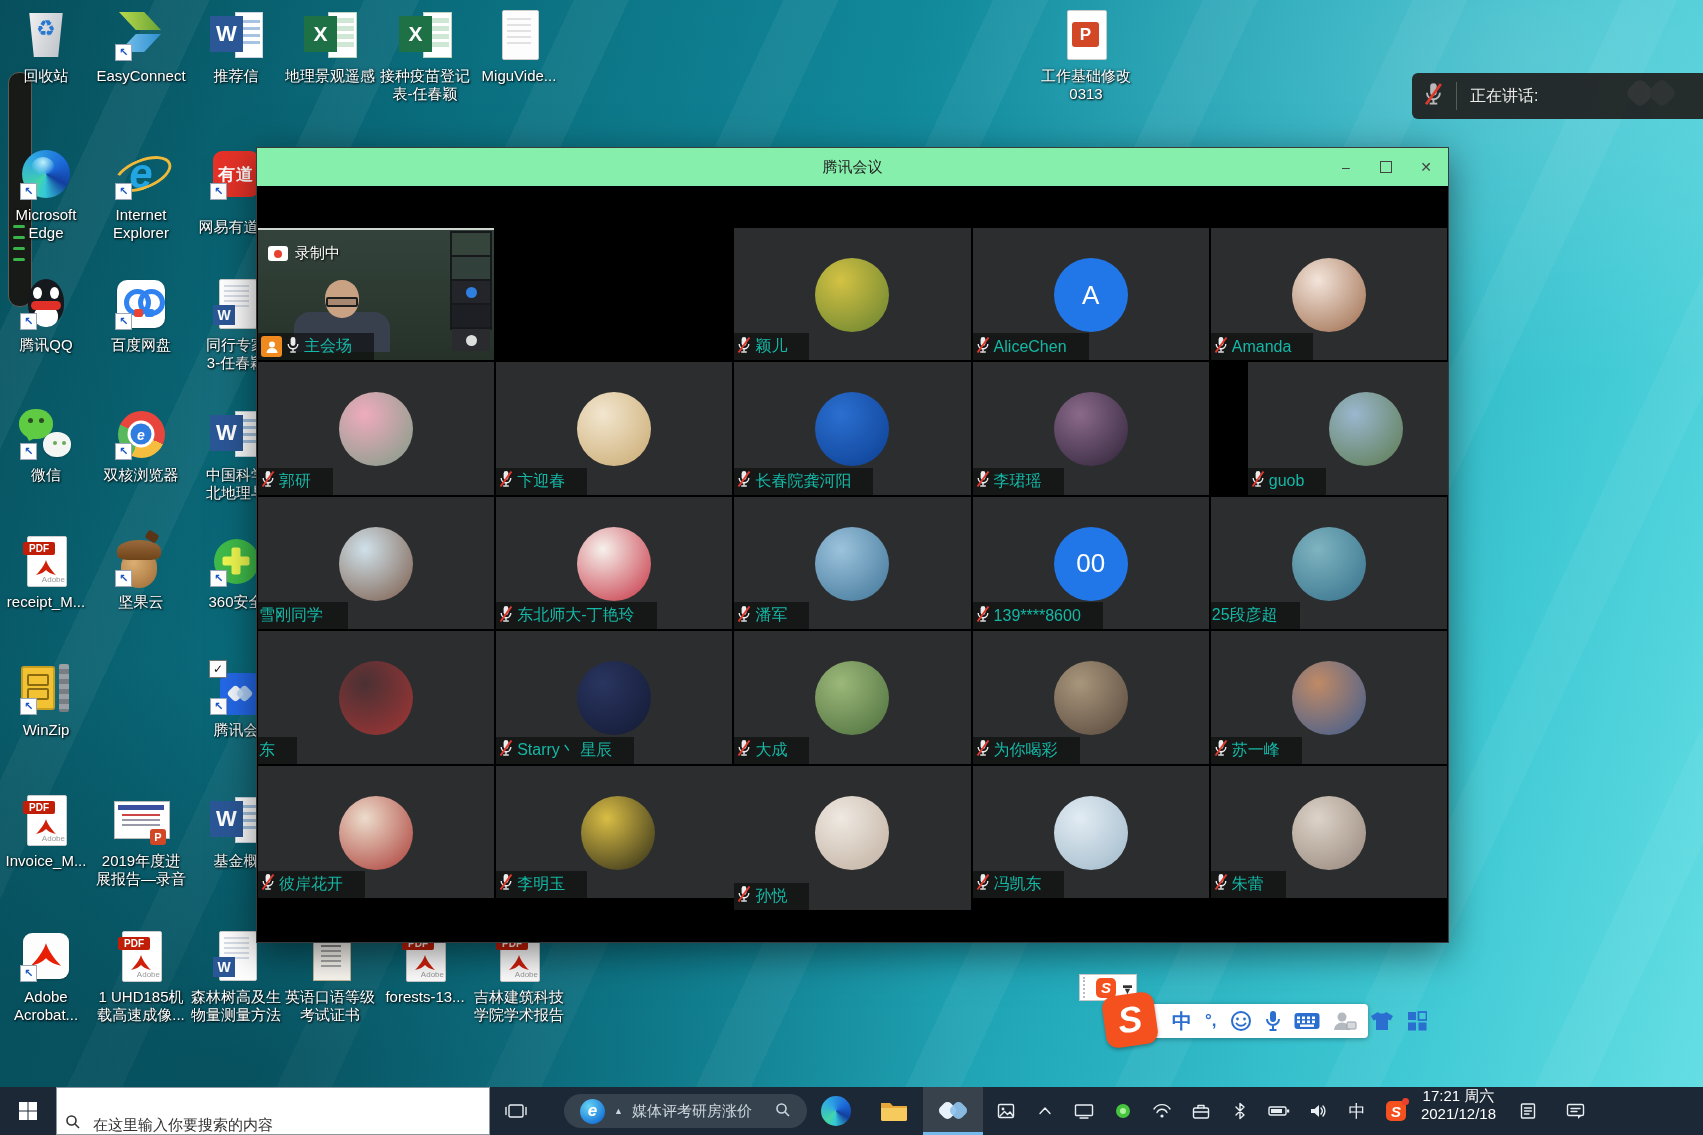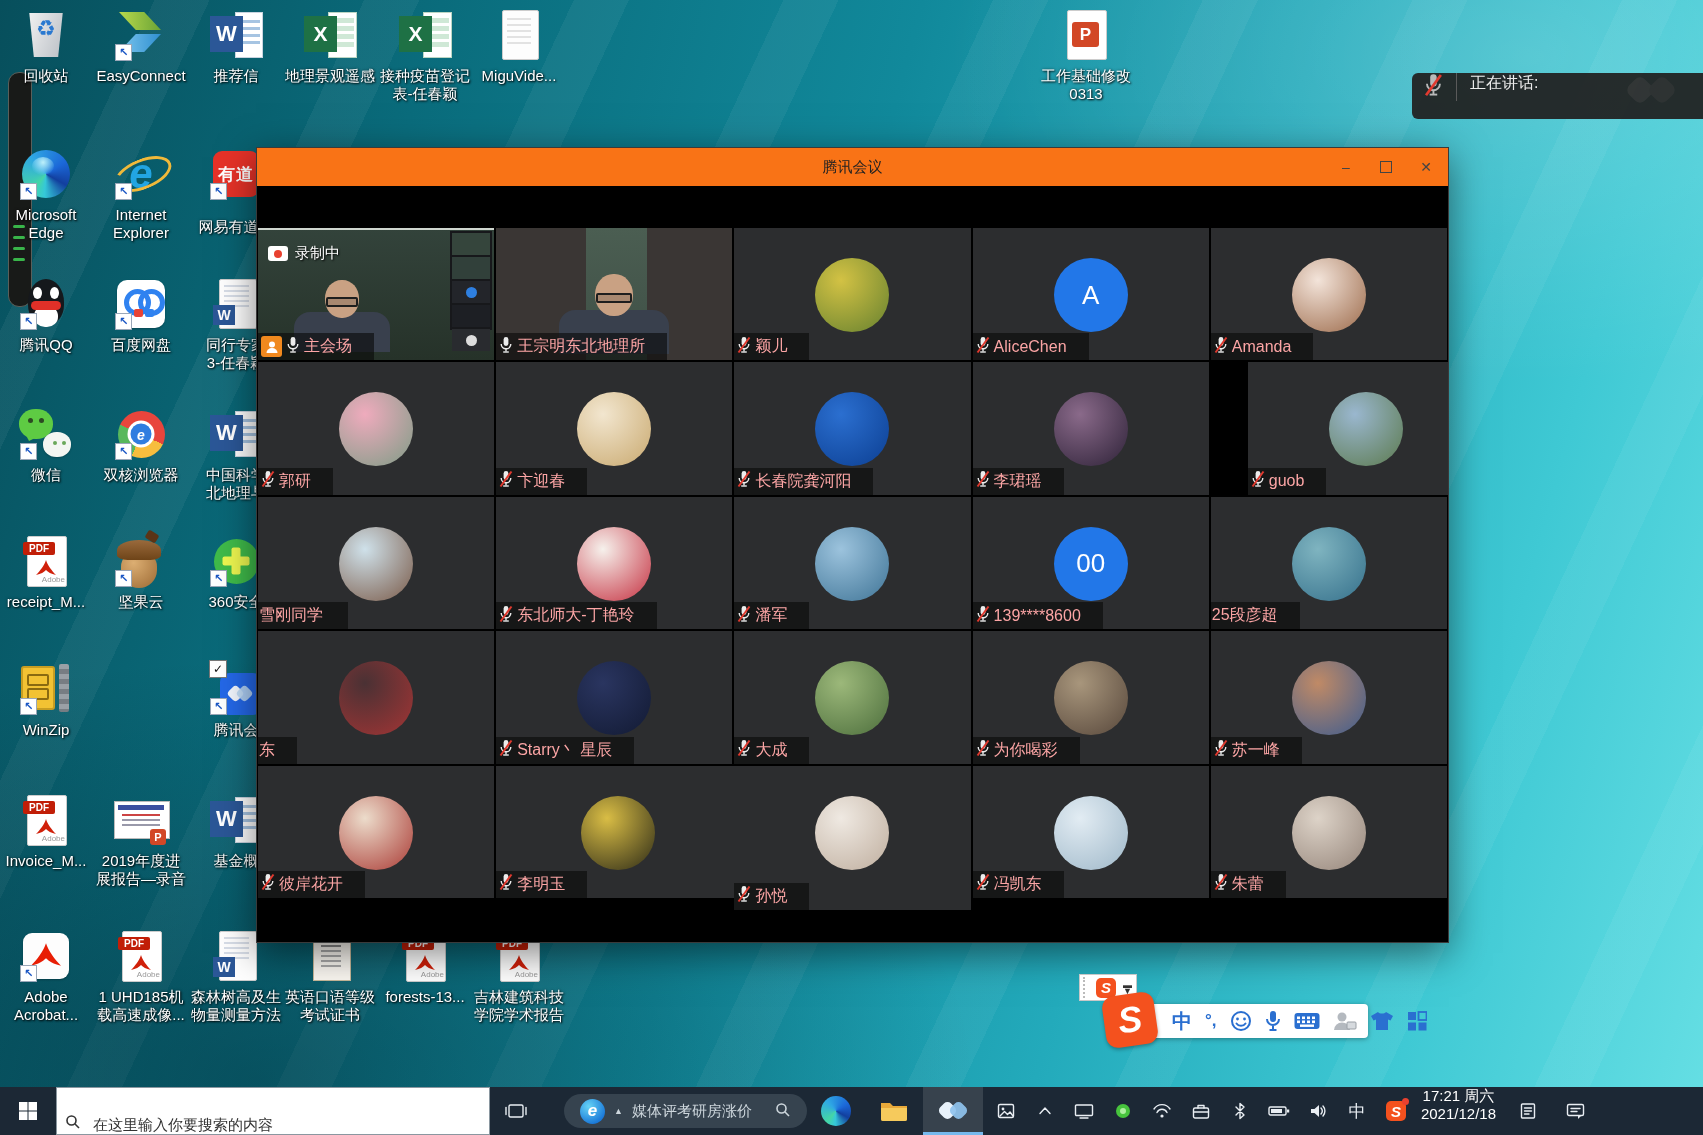--- a/index.html
+++ b/index.html
@@ -18,43 +18,43 @@
   .dicon .lbl{margin-top:5px;color:#fff;font-size:15px;line-height:18px;text-align:center;
               text-shadow:1px 1px 2px rgba(0,0,0,.95),0 0 3px rgba(0,0,0,.6);white-space:nowrap}
   .sc{position:absolute;left:1px;bottom:1px;width:15px;height:15px;background:#fff;border:1px solid #9aa7b8;
       display:flex;align-items:center;justify-content:center;font-size:11px;color:#1a56c4;font-weight:bold;z-index:3}
   
   #edgewidget{left:8px;top:72px;width:22px;height:233px;background:#181a18;border:1px solid #5a5f5a;border-radius:11px;z-index:2}
   #edgewidget .seg{position:absolute;left:4px;width:12px;height:3px;background:#39b54a;border-radius:2px}
   
   #win{left:256px;top:147px;width:1191px;height:794px;z-index:30;background:#000;
        box-shadow:0 10px 36px rgba(0,0,0,.5);border:1px solid #3a3a3a}
-  #titlebar{position:absolute;left:0;top:0;right:0;height:38px;background:#f97316;display:flex;align-items:center;justify-content:center}
+  #titlebar{position:absolute;left:0;top:0;right:0;height:38px;background:#86efac;display:flex;align-items:center;justify-content:center}
   #titlebar .t{font-size:15px;color:#222}
   #wctrl{position:absolute;right:2px;top:0;height:38px;display:flex;align-items:center}
   #wctrl .wb{width:40px;height:38px;display:flex;align-items:center;justify-content:center;color:#444;font-size:14px;cursor:pointer}
   #wctrl .box{width:10px;height:10px;border:1px solid #444}
   #content{position:absolute;left:0;top:38px;right:0;bottom:0;background:#000;overflow:hidden}
   .tile{position:absolute;background:#2c2d2f;overflow:hidden}
   .tile .av{position:absolute;left:50%;top:30px;transform:translateX(-50%);width:74px;height:74px;border-radius:50%}
   .tile .avletter{display:flex;align-items:center;justify-content:center;color:#fff;font-size:26px}
   .nm{position:absolute;left:0;bottom:0;height:27px;display:flex;align-items:center;gap:4px;
-      background:rgba(8,8,8,.6);color:#fca5a5;font-size:16px;padding:0 22px 0 3px;white-space:nowrap}
+      background:rgba(8,8,8,.6);color:#14b8a6;font-size:16px;padding:0 22px 0 3px;white-space:nowrap}
   .hostb{width:21px;height:21px;background:#f0891e;border-radius:3px;display:flex;align-items:center;justify-content:center}
   .recbadge{position:absolute;left:10px;top:16px;display:flex;align-items:center;gap:7px;color:#fff;font-size:15px;
             text-shadow:1px 1px 2px #000}
   .recic{width:20px;height:15px;background:#fff;border-radius:3px;display:flex;align-items:center;justify-content:center}
   .recic i{width:8px;height:8px;border-radius:50%;background:#e8412f;display:block}
   .person{position:absolute}
   .person .hd{position:absolute;left:50%;transform:translateX(-50%);background:#c9a183;border-radius:48%}
   .person .gl{position:absolute;left:50%;transform:translateX(-50%);border:2px solid #1e1e1e;border-radius:2px;background:rgba(40,40,40,.2)}
   .person .bd{position:absolute;left:50%;transform:translateX(-50%);background:#39404d;border-radius:16px 16px 0 0}
   
   #speakbar{left:1412px;top:73px;width:291px;height:46px;background:rgba(33,33,33,.94);border-radius:6px 0 0 6px;
-            display:flex;align-items:flex-start;gap:13px;padding:0 12px;z-index:55;box-sizing:border-box}
+            display:flex;align-items:center;gap:13px;padding:0 12px;z-index:55;box-sizing:border-box}
   #speakbar .div{width:1px;height:28px;background:#5a5a5a}
   #speakbar .lab{color:#ececec;font-size:16px}
   #speakbar .ghost{margin-left:auto;opacity:.35}
   
   #taskbar{left:0;bottom:0;width:1703px;height:48px;background:#1c2835;display:flex;align-items:stretch;z-index:60}
   .tbtn{display:flex;align-items:center;justify-content:center;cursor:pointer}
   #start{width:56px}
   #searchbox{width:434px;background:#fff;border:1px solid #8a97a0;display:flex;align-items:flex-end;gap:10px;padding:0 8px;box-sizing:border-box}
   #searchbox input{border:none;outline:none;font-size:15px;width:100%;background:transparent;color:#222;font-family:inherit}
   #searchbox input::placeholder{color:#333;opacity:1}
@@ -415,38 +415,20 @@
           </span>
           <span><svg width="14" height="18" viewBox="0 0 14 18">
     <rect x="4.6" y="1" width="4.8" height="9" rx="2.4" fill="#ececec"></rect>
     <path d="M2.2 8 a4.8 4.8 0 0 0 9.6 0" fill="none" stroke="#ececec" stroke-width="1.4"></path>
     <line x1="7" y1="13" x2="7" y2="15.6" stroke="#ececec" stroke-width="1.4"></line>
     <line x1="4.2" y1="16" x2="9.8" y2="16" stroke="#ececec" stroke-width="1.4"></line>
             </svg></span>
           <span>主会场</span>
         </div>
       </div>
-      <div class="tile" style="left: 239.2px; top: 42px; width: 236.2px; height: 132.4px;">
-        <div style="position:absolute;inset:0;background:#3a3634"></div>
-  <div style="position:absolute;left:38%;width:26%;top:0;bottom:0;background:linear-gradient(#4b5e52,#3e4f45)"></div>
-  <div class="person" style="left:50%;top:46px;width:0;height:0">
-    <div class="bd" style="width:110px;height:44px;top:36px"></div>
-    <div class="hd" style="width:38px;height:42px;top:0"></div>
-    <div class="gl" style="width:32px;height:6px;top:18.900000000000002px"></div>
-        </div>
-        <div class="nm">
-          <span><svg width="14" height="18" viewBox="0 0 14 18">
-    <rect x="4.6" y="1" width="4.8" height="9" rx="2.4" fill="#ececec"></rect>
-    <path d="M2.2 8 a4.8 4.8 0 0 0 9.6 0" fill="none" stroke="#ececec" stroke-width="1.4"></path>
-    <line x1="7" y1="13" x2="7" y2="15.6" stroke="#ececec" stroke-width="1.4"></line>
-    <line x1="4.2" y1="16" x2="9.8" y2="16" stroke="#ececec" stroke-width="1.4"></line>
-            </svg></span>
-          <span>王宗明东北地理所</span>
-        </div>
-      </div>
       <div class="tile" style="left: 477.4px; top: 42px; width: 236.2px; height: 132.4px;">
         <div class="av" style="background: radial-gradient(circle at 35% 30%, rgb(211, 194, 68), rgb(102, 129, 47));"></div>
         <div class="nm">
           <span><svg width="14" height="18" viewBox="0 0 14 18">
     <rect x="4.6" y="1" width="4.8" height="9" rx="2.4" fill="#ececec"></rect>
     <path d="M2.2 8 a4.8 4.8 0 0 0 9.6 0" fill="none" stroke="#ececec" stroke-width="1.4"></path>
     <line x1="7" y1="13" x2="7" y2="15.6" stroke="#ececec" stroke-width="1.4"></line>
     <line x1="4.2" y1="16" x2="9.8" y2="16" stroke="#ececec" stroke-width="1.4"></line>
               <line x1="1.5" y1="16.5" x2="12.5" y2="1.5" stroke="#e03a2f" stroke-width="2"></line>
             </svg></span>

